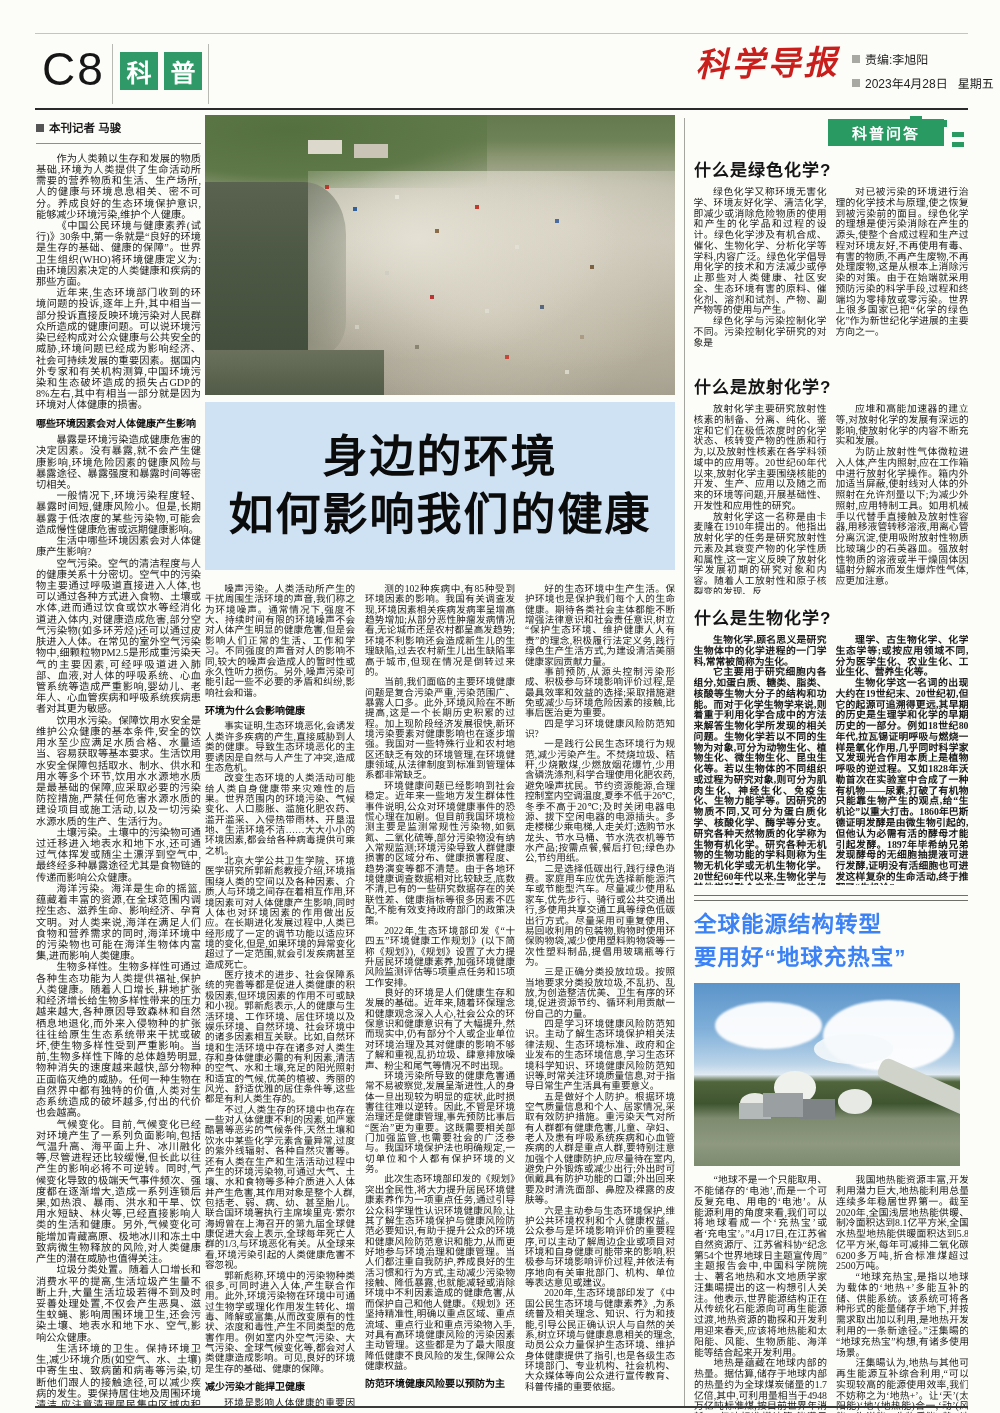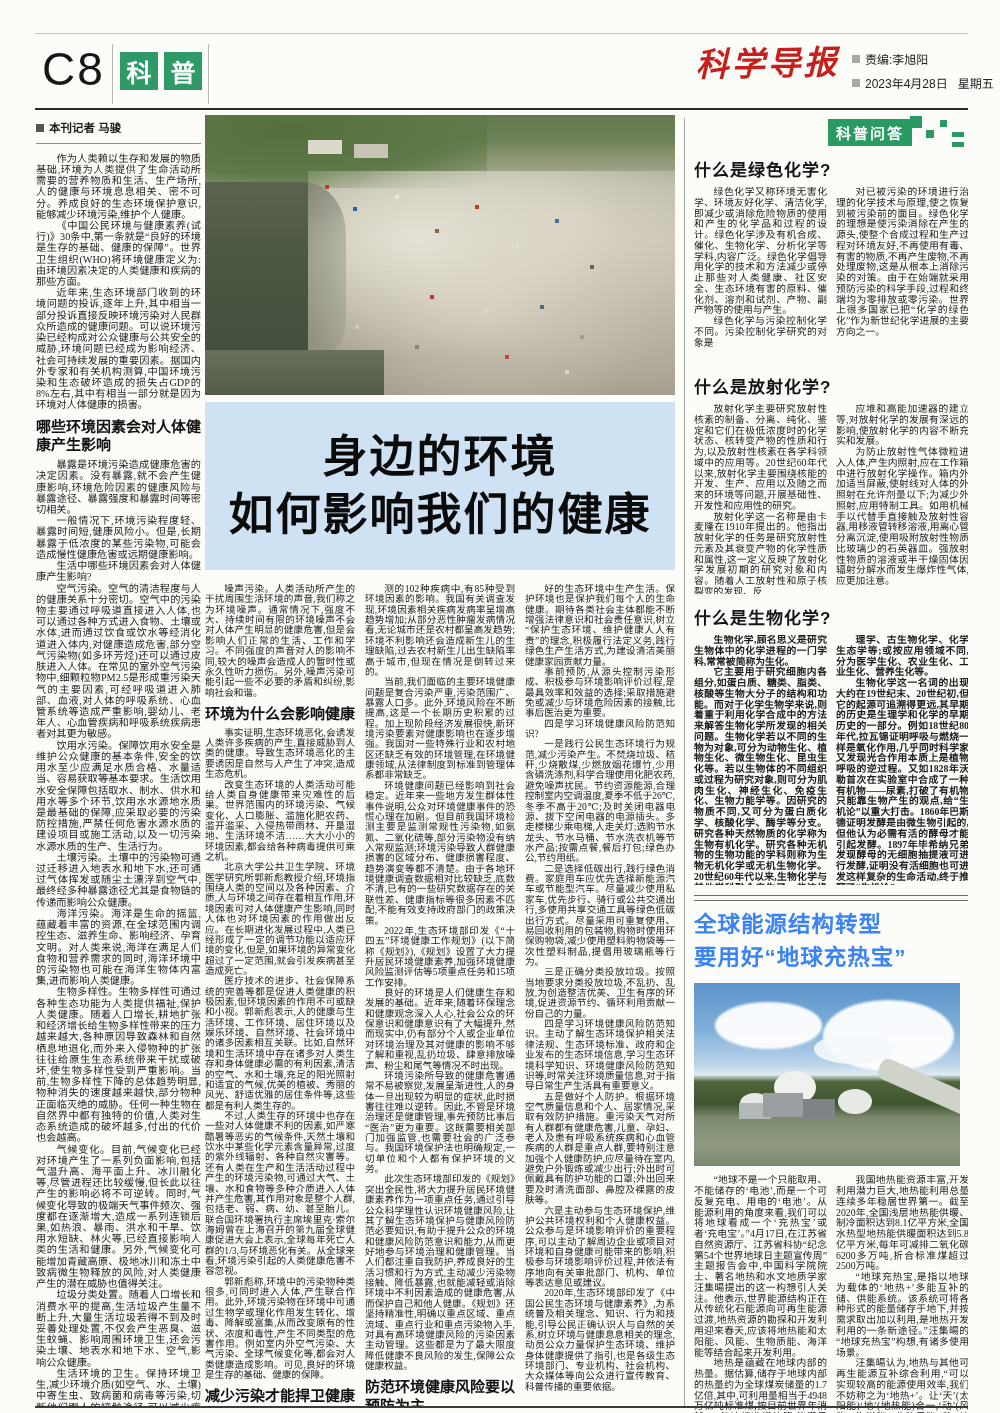--- a/index.html
+++ b/index.html
@@ -26,21 +26,21 @@
   .meta-row{display:flex;align-items:center;margin-bottom:7px;white-space:nowrap;}
   .sq{display:inline-block;width:8px;height:8px;background:#a9a9a4;margin-right:5px;flex:none;}
   .sq.dark{background:#555;}
   .meta-row .wd{margin-left:10px;}
   .header-rule{position:absolute;left:35px;right:32px;top:108px;height:2px;background:#2a2a2a;}
 
   
   .col{position:absolute;overflow:hidden;text-align:justify;}
   .para{margin:0;text-indent:2em;}
   .colhead{margin:7px 0 4px;font-family:"Liberation Sans",sans-serif;font-weight:bold;
-    font-size:15px;line-height:1.25;text-indent:0;color:#111;}
+    font-size:10px;line-height:1.25;text-indent:0;color:#111;}
   .col1{left:36px;top:120px;width:165px;height:1286px;font-size:10.2px;line-height:1.1;}
   .byline{display:flex;align-items:center;font-family:"Liberation Sans",sans-serif;
     font-weight:bold;font-size:11.5px;padding:2px 0 8px;border-bottom:1px solid #8f8f8a;
     margin-bottom:9px;}
   .col2,.col3,.col4{top:584px;width:150px;height:822px;font-size:9.6px;line-height:1.08;}
   .col2{left:205px;} .col3{left:365px;} .col4{left:525px;}
 
   
   .photo1{position:absolute;left:205px;top:115px;width:470px;height:280px;overflow:hidden;
     background:linear-gradient(180deg,#647a4e 0%,#6d8256 9%,#8b9672 15%,#b3b2a0 26%,
@@ -73,30 +73,30 @@
   .hl{font-family:"DejaVu Sans","Liberation Sans",sans-serif;font-weight:900;color:#0b0b0b;
     line-height:1.3;letter-spacing:2px;white-space:nowrap;}
   .hl1{font-size:45px;} .hl2{font-size:45px;}
 
   
   .side-rule{position:absolute;left:684px;top:118px;width:1px;height:1288px;background:#a5a5a0;}
   .sidebar{position:absolute;left:694px;top:116px;width:274px;}
   .badge-row{position:relative;height:30px;margin-bottom:6px;}
   .badge{position:absolute;left:134px;top:3px;background:#2a9a63;color:#fff;
     font-family:"Liberation Sans",sans-serif;font-weight:bold;font-size:15px;
-    padding:3px 8px;letter-spacing:2px;white-space:nowrap;}
+    padding:3px 24px;letter-spacing:2px;white-space:nowrap;}
   .deco{position:absolute;background:#2a9a63;}
   .d1{left:216px;top:0;width:12px;height:12px;}
   .d2{left:232px;top:14px;width:8px;height:8px;}
   .d3{left:246px;top:4px;width:7px;height:7px;}
   .d4{left:258px;top:16px;width:12px;height:5px;}
   .d5{left:258px;top:26px;width:12px;height:5px;}
   .qa-q{margin:10px 0 6px;font-family:"Liberation Sans",sans-serif;font-weight:bold;
     font-size:17px;letter-spacing:1px;color:#151515;}
-  .qa-cols{display:flex;gap:9px;overflow:hidden;text-align:justify;}
+  .qa-cols{display:flex;gap:9px;overflow:hidden;text-align:justify;justify-content:center;}
   .qa-col{width:133px;flex:none;font-size:9.8px;line-height:1.1;overflow:hidden;}
   .qa1 .qa-cols{height:176px;} .qa2 .qa-cols{height:190px;} .qa3 .qa-cols{height:250px;font-weight:bold;}
   .double-rule{margin:10px 0 8px;height:4px;border-top:1px solid #6f6f6a;border-bottom:1px solid #6f6f6a;}
   .energy-title{font-family:"Liberation Sans",sans-serif;font-weight:bold;font-size:22.5px;
     line-height:1.45;color:#3b82f6;letter-spacing:1px;margin:2px 0 9px;}
   .photo2{position:relative;width:266px;height:183px;overflow:hidden;margin-bottom:9px;
     background:linear-gradient(180deg,#5b94c9 0%,#7fafd9 25%,#b9d3e8 44%,#dfeaf2 50%,
       #51653c 54%,#3f5530 66%,#7e8b6f 74%,#8e9980 88%,#7c8a6e 100%);}
   .p2-cloud1{position:absolute;left:8%;top:10%;width:40%;height:26%;background:#fff;
     border-radius:50%;filter:blur(1px);box-shadow:120px 10px 0 12px #fff;opacity:.95;}

